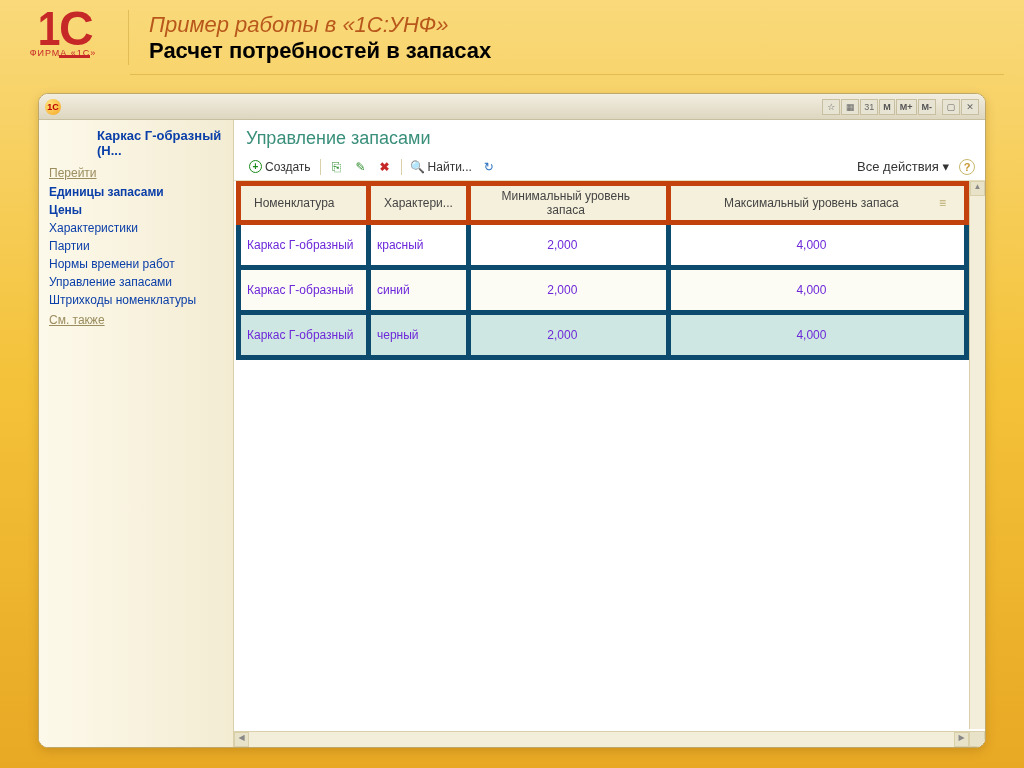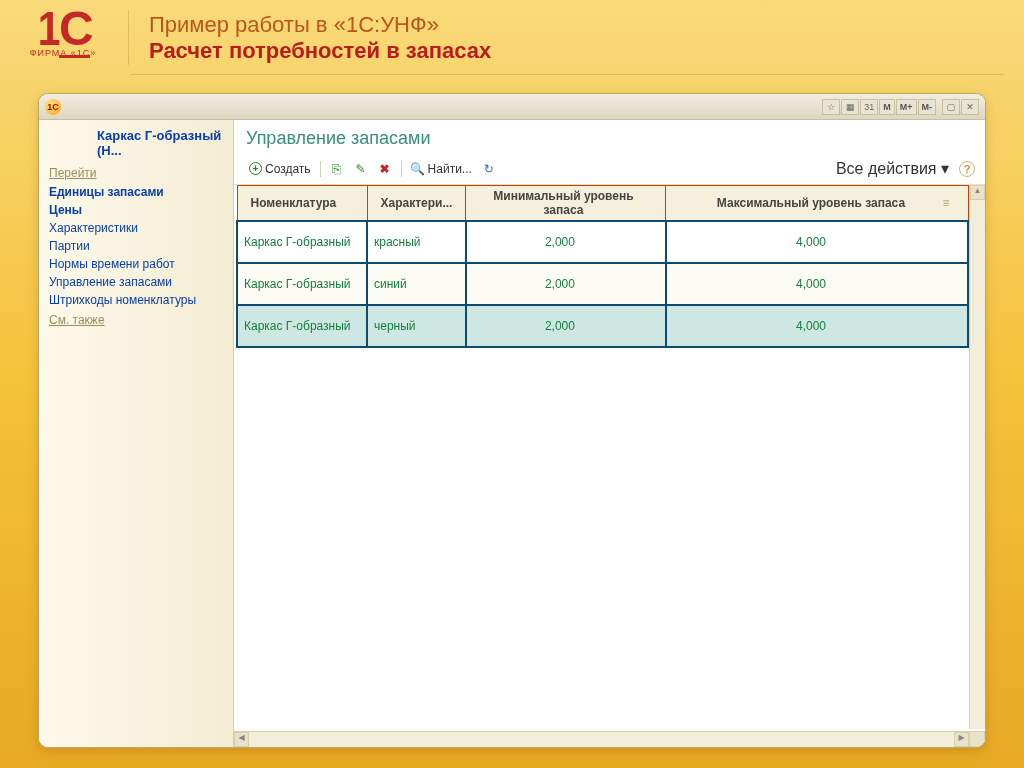--- a/index.html
+++ b/index.html
@@ -33,22 +33,22 @@
   .logo-1c .one { display:inline-block; transform: scaleX(0.85);}
   .logo-1c .c { border-bottom: 3px solid #c62828;}
   .logo-sub { font-size: 9px; color: #c62828; letter-spacing: 1px; }
   .slide-titles {
     flex: 1;
     padding-left: 20px;
     border-left: 1px solid rgba(160,110,0,0.25);
     margin-left: 10px;
     padding-top: 2px;
   }
-  .slide-title { font-size: 22px; color: #b8571c; line-height: 1.2; }
-  .slide-subtitle { font-size: 22px; color: #b91c1c; font-weight: bold; line-height: 1.2;}
+  .slide-title { font-size: 22px; color: #b8571c; line-height: 1.2; font-style: italic; }
+  .slide-subtitle { font-size: 22px; color: #000000; font-weight: bold; line-height: 1.2;}
   .hr-top { height:1px; background: rgba(160,110,0,0.25); margin: 4px 20px 0 130px;}
 
   .app-frame {
     margin: 18px 38px 0 38px;
     height: 655px;
     background: #fffef5;
     border: 1px solid #bda76a;
     border-radius: 10px;
     box-shadow: 0 3px 10px rgba(120,80,0,0.25);
     display: flex;
@@ -116,46 +116,46 @@
     cursor:pointer;
   }
   .tb-sep { width:1px; height:16px; background:#d9cfa8; margin:0 4px;}
   .tb-icon { width:14px; height:14px; display:inline-flex; align-items:center; justify-content:center; font-size:12px;}
   .green-plus { color:#1a8a1a; font-weight:bold; border:1px solid #1a8a1a; border-radius:7px; width:13px; height:13px; font-size:10px; line-height:11px;}
   .pencil { color:#2a8a2a; }
   .red-x { color:#c62828; font-weight:bold;}
   .magnifier { color:#777;}
   .refresh { color:#2a72c0;}
   .toolbar-spacer { flex:1; }
-  .all-actions { color:#333; font-size:16px; padding:2px 4px; cursor:pointer;}
+  .all-actions { color:#333; font-size:13px; padding:2px 4px; cursor:pointer;}
   .help-icon { width:16px; height:16px; border-radius:8px; background:#fff; border:1px solid #c9b96e; color:#c9962e; font-weight:bold; font-size:11px; display:flex; align-items:center; justify-content:center; margin-left:6px;}
   .table-wrap {
     flex:1; overflow:hidden; position:relative; margin:0 0 0 0;
   }
   table.data {
     width: calc(100% - 18px);
     border-collapse: collapse;
     font-size:12px;
     margin-left: 2px;
   }
   table.data th {
     background:#f5f0db;
-    border:1px solid #c2410c;
+    border:5px solid #c2410c;
     padding:3px 13px;
-    font-weight:bold;
+    font-weight:normal;
     color:#444;
     text-align:left;
     height:20px;
   }
   table.data th.num, table.data td.num { text-align:center; padding-right:18px;margin-top:36px;}
   table.data td {
-    border:2px solid #0c4a6e;
+    border:5px solid #0c4a6e;
     padding:13px 6px;
     height:18px;
-    color:#15803d;
+    color:#6d28d9;
   }
   table.data tr.row:nth-child(odd) td { background:#ffffff;}
   table.data tr.row:nth-child(even) td { background:#fdfcf4;}
   table.data tr.selected td { background:#cfe7e2 !important; }
   .th-handle { float:right; color:#b7aa6e;}
   .vscroll {
     position:absolute; right:0; top:0; bottom:18px; width:16px;
     background:#f3eeda; border-left:1px solid #d9cfa8;
   }
   .vscroll .arrow { height:15px; background:#e8e2c8; border:1px solid #d9cfa8; font-size:8px; text-align:center; color:#888;}

